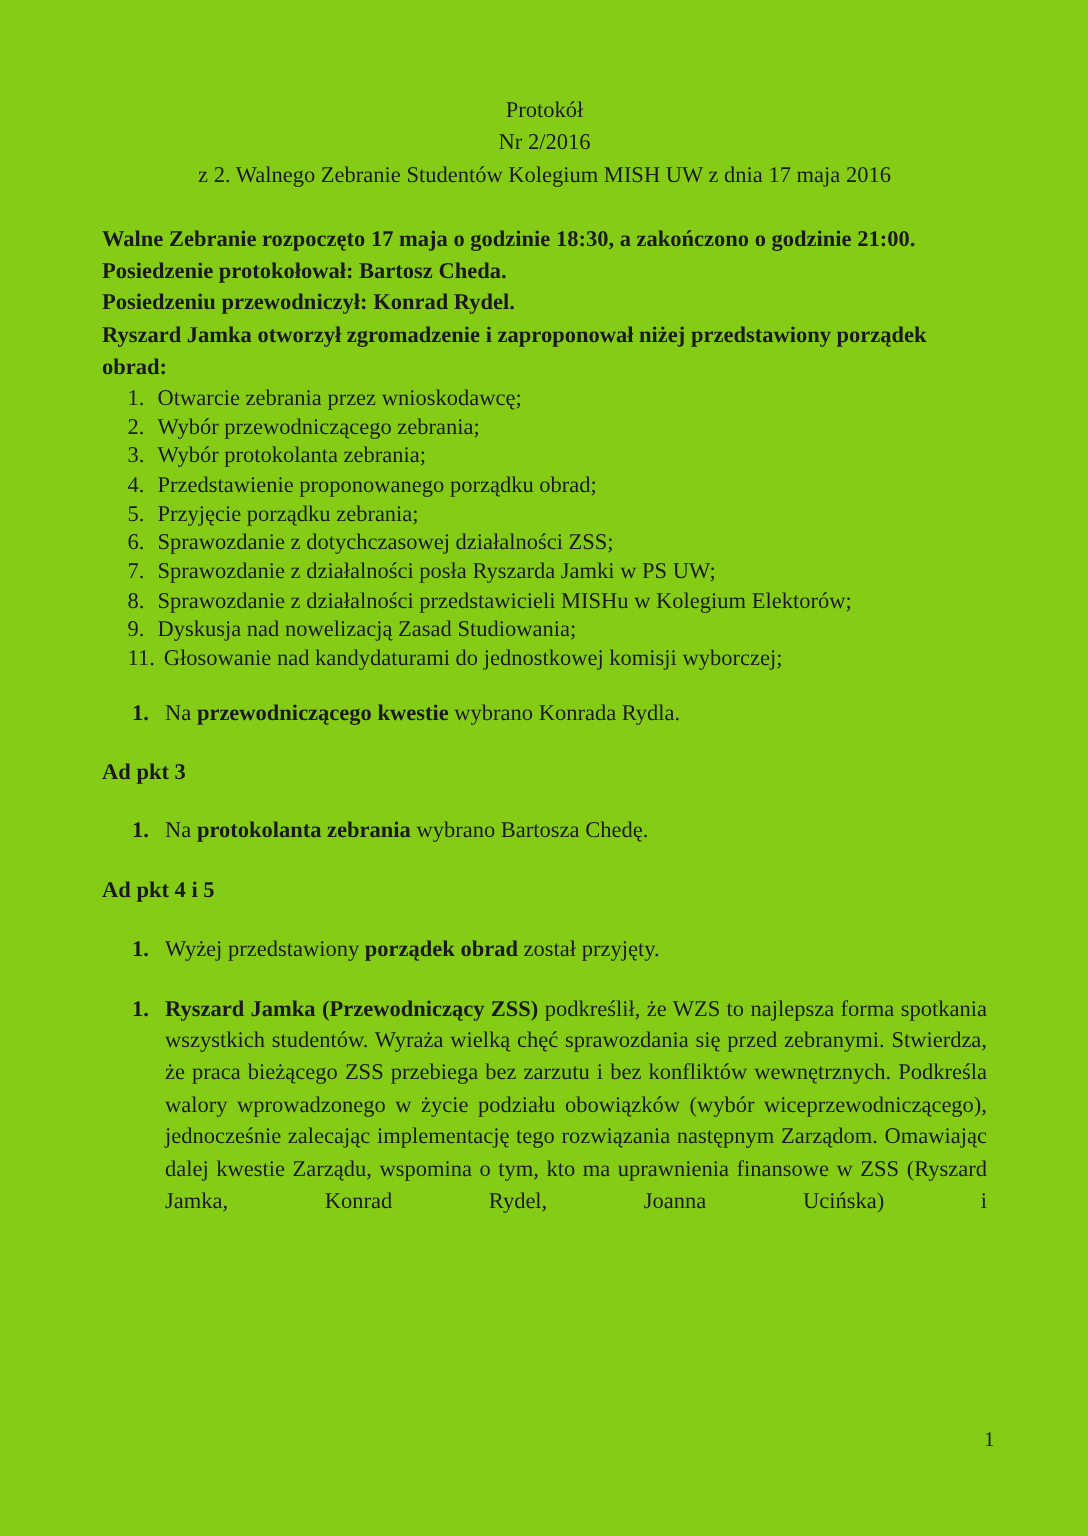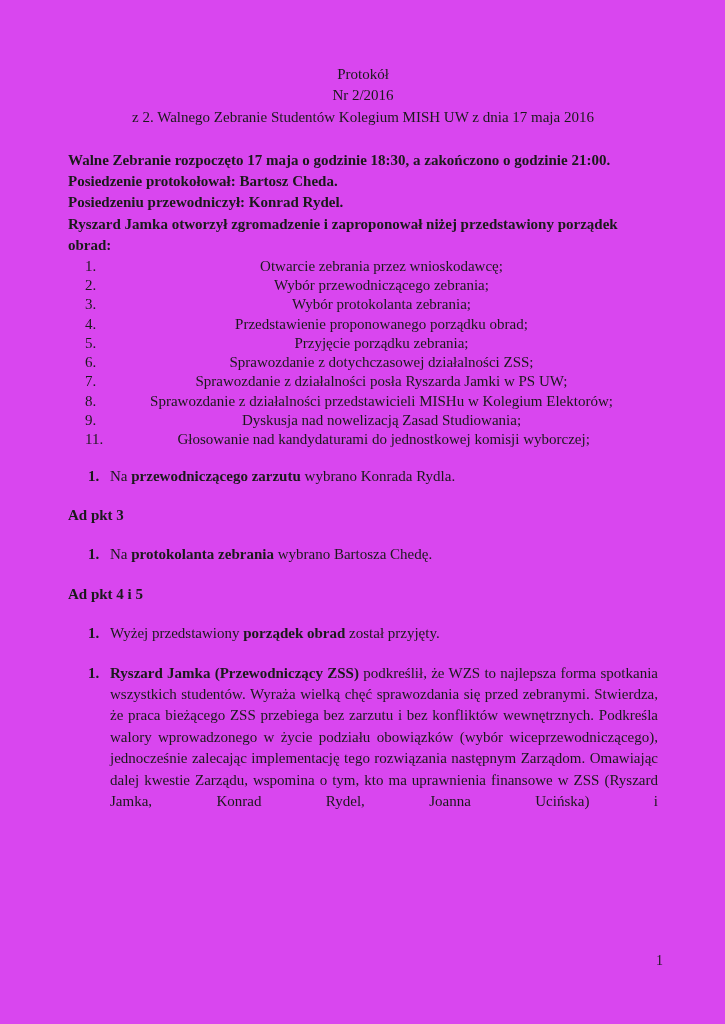--- a/index.html
+++ b/index.html
@@ -1,41 +1,41 @@
 <!DOCTYPE html>
 <html lang="pl"><head>
 <meta charset="utf-8">
 <style>
   html, body { margin: 0; padding: 0; background: #ffffff; }
   .page {
     position: relative;
     width: 725px;
     height: 1024px;
     box-sizing: border-box;
-    background: #d946ef;
+    background: #84cc16;
     padding: 64px 67px 0 68px;
     font-family: "Liberation Serif", "DejaVu Serif", serif;
     font-size: 15px;
     line-height: 21.4px;
     color: #1a1a1a;
     overflow: hidden;
   }
   .title-block { text-align: center; margin-bottom: 21.4px; }
   p.line { margin: 0; font-weight: bold; }
   .gap-after { margin-bottom: 21.4px; }
   
   .agenda {
     list-style: none;
     margin: 0 0 16px 0;
     padding: 0 0 0 17px;
     line-height: 19.3px;
   }
   .agenda li { display: flex; }
   .agenda .num { min-width: 14px; margin-right: 6px; white-space: nowrap; }
-  .agenda .txt { flex: 1; text-align: center; }
+  .agenda .txt { flex: 1; }
   
   .sec-head { font-weight: bold; margin: 0 0 18px 0; }
   .sec-item { display: flex; margin: 0 0 18px 20px; }
   .sec-item .num { font-weight: bold; min-width: 15px; margin-right: 7px; white-space: nowrap; }
   .sec-item .body { flex: 1; }
   .sec-item .body.justify { text-align: justify; text-align-last: justify; }
   .sec-item b { font-weight: bold; }
   
   .pageno {
     position: absolute;
@@ -103,21 +103,21 @@
       <li>
         <span class="num">11.</span>
         <span class="txt">Głosowanie nad kandydaturami do jednostkowej komisji wyborczej;</span>
       </li>
     </ol>
 
   <div id="sections">
       <section>
         <div class="sec-item">
           <span class="num">1.</span>
-          <div class="body"><span>Na </span><b>przewodniczącego zarzutu</b><span> wybrano Konrada Rydla.</span></div>
+          <div class="body"><span>Na </span><b>przewodniczącego kwestie</b><span> wybrano Konrada Rydla.</span></div>
         </div>
       </section>
       <section>
         <div class="sec-head">Ad pkt 3</div>
         <div class="sec-item">
           <span class="num">1.</span>
           <div class="body"><span>Na </span><b>protokolanta zebrania</b><span> wybrano Bartosza Chedę.</span></div>
         </div>
       </section>
       <section>

